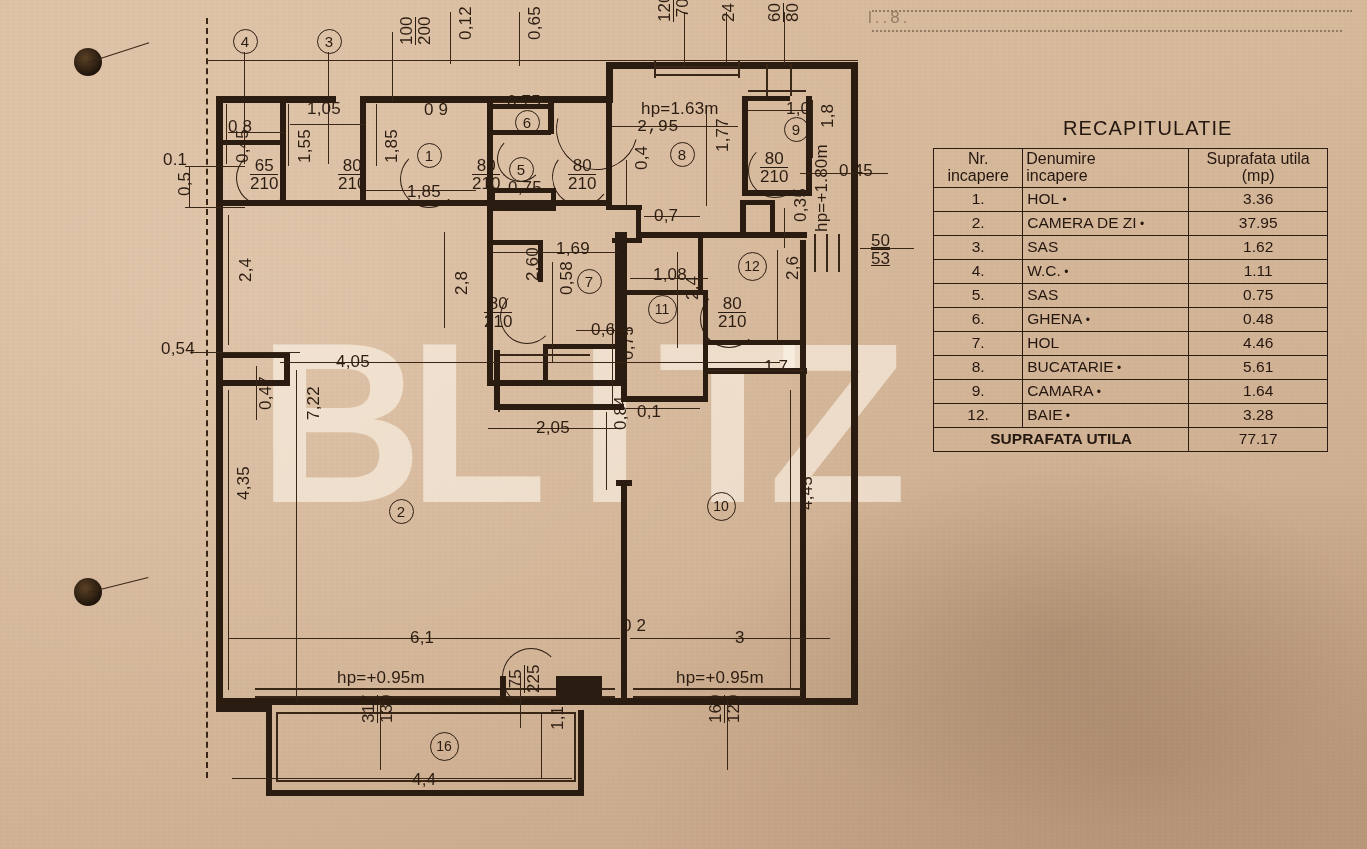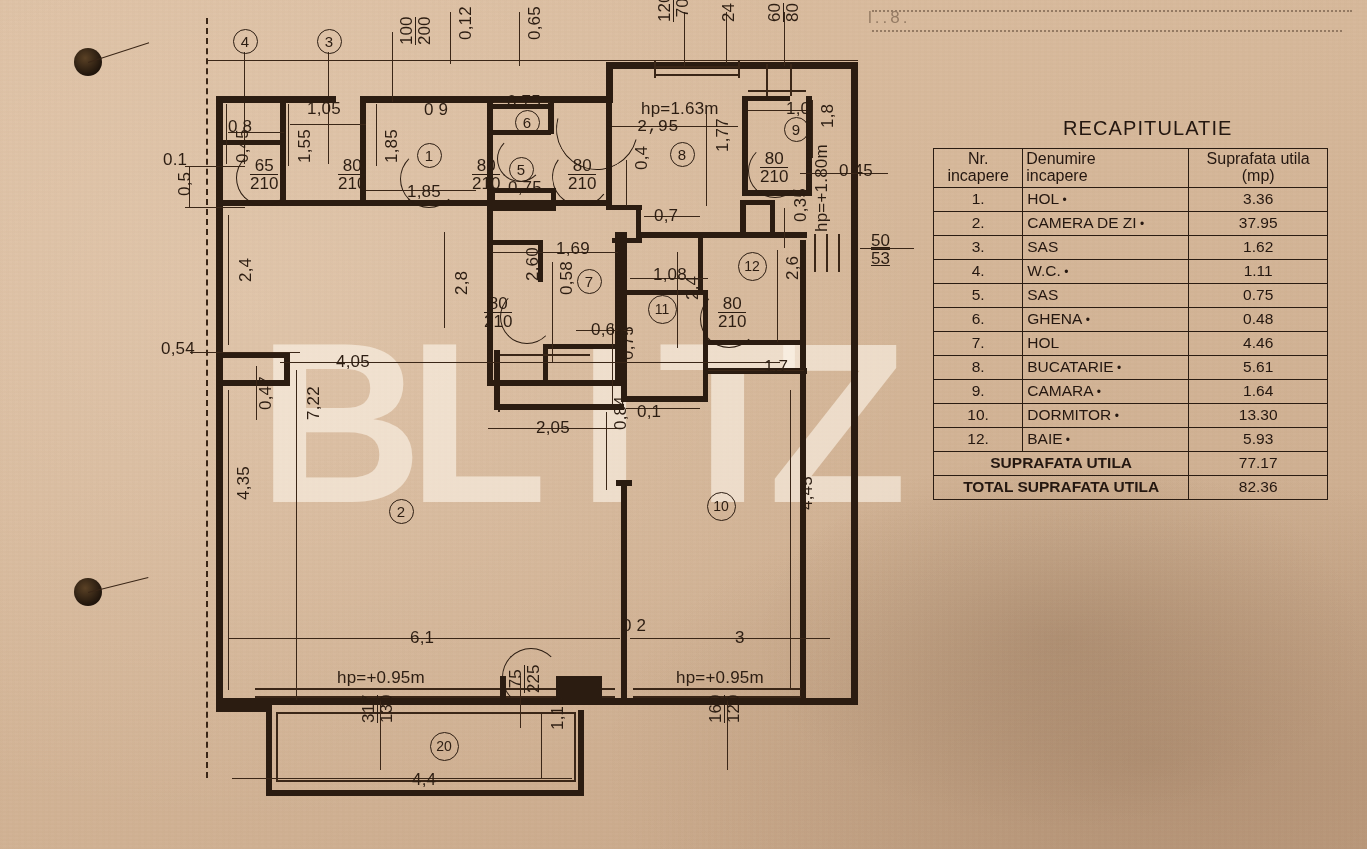--- a/index.html
+++ b/index.html
@@ -296,21 +296,21 @@
       <div class="circ" style="left: 316.5px; top: 28.5px; width: 23px; height: 23px; font-size: 15px;">3</div>
       <div class="circ" style="left: 232.5px; top: 28.5px; width: 23px; height: 23px; font-size: 15px;">4</div>
       <div class="circ" style="left: 508.5px; top: 156.5px; width: 23px; height: 23px; font-size: 15px;">5</div>
       <div class="circ" style="left: 514.5px; top: 109.5px; width: 23px; height: 23px; font-size: 15px;">6</div>
       <div class="circ" style="left: 576.5px; top: 268.5px; width: 23px; height: 23px; font-size: 15px;">7</div>
       <div class="circ" style="left: 669.5px; top: 141.5px; width: 23px; height: 23px; font-size: 15px;">8</div>
       <div class="circ" style="left: 783.5px; top: 116.5px; width: 23px; height: 23px; font-size: 15px;">9</div>
       <div class="circ" style="left: 706.5px; top: 491.5px; width: 27px; height: 27px; font-size: 14px;">10</div>
       <div class="circ" style="left: 647.5px; top: 294.5px; width: 27px; height: 27px; font-size: 14px;">11</div>
       <div class="circ" style="left: 737.5px; top: 251.5px; width: 27px; height: 27px; font-size: 14px;">12</div>
-      <div class="circ" style="left: 429.5px; top: 731.5px; width: 27px; height: 27px; font-size: 14px;">20</div>
+      <div class="circ" style="left: 429.5px; top: 731.5px; width: 27px; height: 27px; font-size: 14px;">16</div>
     </div>
   <div id="texts">
       <div class="t" style="left: 307px; top: 99px; font-size: 17px;">1,05</div>
       <div class="t" style="left: 228px; top: 117px; font-size: 17px;">0 8</div>
       <div class="t" style="left: 163px; top: 150px; font-size: 17px;">0.1</div>
       <div class="t" style="left: 507px; top: 92px; font-size: 17px;">0,75</div>
       <div class="t" style="left: 637px; top: 117px; font-size: 17px; font-family: Liberation Mono, monospace;">2,95</div>
       <div class="t" style="left: 786px; top: 99px; font-size: 17px;">1,0</div>
       <div class="t" style="left: 839px; top: 161px; font-size: 17px;">0 45</div>
       <div class="t" style="left: 407px; top: 182px; font-size: 17px;">1,85</div>
@@ -483,32 +483,23 @@
           <td class="c-nr">8.</td>
           <td class="c-name">BUCATARIE<span class="dot"> •</span></td>
           <td class="c-val">5.61</td>
         </tr>
         <tr>
           <td class="c-nr">9.</td>
           <td class="c-name">CAMARA<span class="dot"> •</span></td>
           <td class="c-val">1.64</td>
         </tr>
         <tr>
-          <td class="c-nr">10.</td>
-          <td class="c-name">DORMITOR<span class="dot"> •</span></td>
-          <td class="c-val">13.30</td>
-        </tr>
-        <tr>
           <td class="c-nr">12.</td>
           <td class="c-name">BAIE<span class="dot"> •</span></td>
-          <td class="c-val">5.93</td>
+          <td class="c-val">3.28</td>
         </tr>
         <tr class="sum">
           <td colspan="2" class="c-name" style="text-align: center; font-weight: 700;">SUPRAFATA UTILA</td>
           <td class="c-val">77.17</td>
         </tr>
-        <tr class="sum">
-          <td colspan="2" class="c-name" style="text-align: center; font-weight: 700;">TOTAL SUPRAFATA UTILA</td>
-          <td class="c-val">82.36</td>
-        </tr>
       </tbody>
   </table>
 </div>
 
 </body></html>

